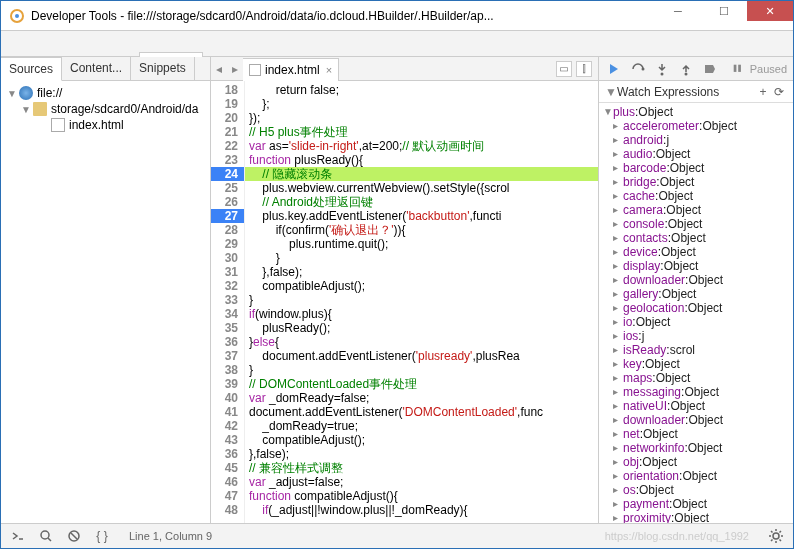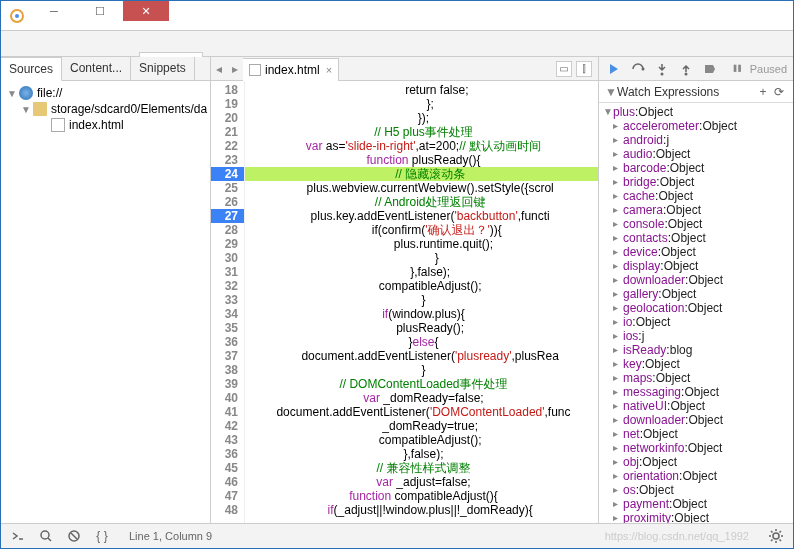--- a/index.html
+++ b/index.html
@@ -34,21 +34,21 @@
 .edtab .fi { width:12px; height:12px; background:#fff; border:1px solid #aaa; margin-right:4px; }
 .edtab .x { margin-left:6px; color:#888; font-size:11px; cursor:pointer; }
 .edspacer { flex:1; }
 .edbtns { display:flex; gap:4px; padding:0 6px; }
 .edbtn { width:16px; height:16px; border:1px solid #ccc; background:#fff; font-size:10px; display:flex; align-items:center; justify-content:center; color:#666; cursor:pointer; }
 .editor { flex:1; display:flex; font-family:Consolas,monospace; font-size:12px; overflow:hidden; }
 .gutter { width:34px; background:#fff; text-align:right; color:#888; padding:2px 6px 2px 0; border-right:1px solid #eee; line-height:14px;font-weight:bold; }
 .gutter .ln { height:14px; }
 .gutter .hl { background:#3b82f6; color:#fff; padding-right:6px; margin-right:-6px; }
 .code { flex:1; padding:2px 0; line-height:14px; white-space:pre; overflow:hidden; }
-.code .cl { height:14px; padding-left:4px;text-align:center; }
+.code .cl { height:14px; padding-left:4px; }
 .code .hl { background:#bef264; }
 .kw { color:#a626a4; }
 .str { color:#c41a16; }
 .cm { color:#008000; }
 .right { width:194px; display:flex; flex-direction:column; }
 .ctrlbar { height:24px; border-bottom:1px solid #ccc; background:#f3f3f3; display:flex; align-items:center; padding:0 6px; gap:6px; }
 .ctrlbtn { width:20px; height:18px; display:flex; align-items:center; justify-content:center; cursor:pointer; }
 .ctrlbtn.play { color:#4a90e2; }
 .ctrlbtn svg { width:14px; height:14px; }
 .ctrlspacer { flex:1; }
@@ -74,20 +74,21 @@
 </head>
 <body>
 
 <div class="titlebar">
   <span class="logo">
     <svg viewBox="0 0 16 16">
         <circle cx="8" cy="8" r="6" fill="none" stroke="#e6a23c" stroke-width="2"></circle>
         <circle cx="8" cy="8" r="2" fill="#4a90e2"></circle>
       </svg>
   </span>
+  <span class="title">Developer Tools - file:///storage/sdcard0/Android/data/io.dcloud.HBuilder/.HBuilder/ap...</span>
   <div class="winbtns">
     <div class="winbtn min">─</div>
     <div class="winbtn max">☐</div>
     <div class="winbtn close">✕</div>
   </div>
 </div>
 
 <div class="tabs" id="main-tabs">
     <div class="tab">Elements</div>
     <div class="tab">Network</div>
@@ -107,21 +108,21 @@
       </div>
     <div class="tree">
       <div class="tree-row">
           <span class="tw">▼</span>
           <span class="icn globe"></span>
           <span>file://</span>
         </div>
       <div class="tree-row indent1">
           <span class="tw">▼</span>
           <span class="icn folder"></span>
-          <span>storage/sdcard0/Elements/da</span>
+          <span>storage/sdcard0/Android/da</span>
         </div>
       <div class="tree-row indent2">
           <span class="tw"></span>
           <span class="icn file"></span>
           <span>index.html</span>
         </div>
     </div>
   </div>
 
   <div class="center">
@@ -232,21 +233,21 @@
         <div class="wrow"><span class="tw">▸</span><span class="k">camera</span>: <span class="v">Object</span></div>
         <div class="wrow"><span class="tw">▸</span><span class="k">console</span>: <span class="v">Object</span></div>
         <div class="wrow"><span class="tw">▸</span><span class="k">contacts</span>: <span class="v">Object</span></div>
         <div class="wrow"><span class="tw">▸</span><span class="k">device</span>: <span class="v">Object</span></div>
         <div class="wrow"><span class="tw">▸</span><span class="k">display</span>: <span class="v">Object</span></div>
         <div class="wrow"><span class="tw">▸</span><span class="k">downloader</span>: <span class="v">Object</span></div>
         <div class="wrow"><span class="tw">▸</span><span class="k">gallery</span>: <span class="v">Object</span></div>
         <div class="wrow"><span class="tw">▸</span><span class="k">geolocation</span>: <span class="v">Object</span></div>
         <div class="wrow"><span class="tw">▸</span><span class="k">io</span>: <span class="v">Object</span></div>
         <div class="wrow"><span class="tw">▸</span><span class="k">ios</span>: <span class="v">j</span></div>
-        <div class="wrow"><span class="tw">▸</span><span class="k">isReady</span>: <span class="v">blog</span></div>
+        <div class="wrow"><span class="tw">▸</span><span class="k">isReady</span>: <span class="v">scrol</span></div>
         <div class="wrow"><span class="tw">▸</span><span class="k">key</span>: <span class="v">Object</span></div>
         <div class="wrow"><span class="tw">▸</span><span class="k">maps</span>: <span class="v">Object</span></div>
         <div class="wrow"><span class="tw">▸</span><span class="k">messaging</span>: <span class="v">Object</span></div>
         <div class="wrow"><span class="tw">▸</span><span class="k">nativeUI</span>: <span class="v">Object</span></div>
         <div class="wrow"><span class="tw">▸</span><span class="k">downloader</span>: <span class="v">Object</span></div>
         <div class="wrow"><span class="tw">▸</span><span class="k">net</span>: <span class="v">Object</span></div>
         <div class="wrow"><span class="tw">▸</span><span class="k">networkinfo</span>: <span class="v">Object</span></div>
         <div class="wrow"><span class="tw">▸</span><span class="k">obj</span>: <span class="v">Object</span></div>
         <div class="wrow"><span class="tw">▸</span><span class="k">orientation</span>: <span class="v">Object</span></div>
         <div class="wrow"><span class="tw">▸</span><span class="k">os</span>: <span class="v">Object</span></div>

